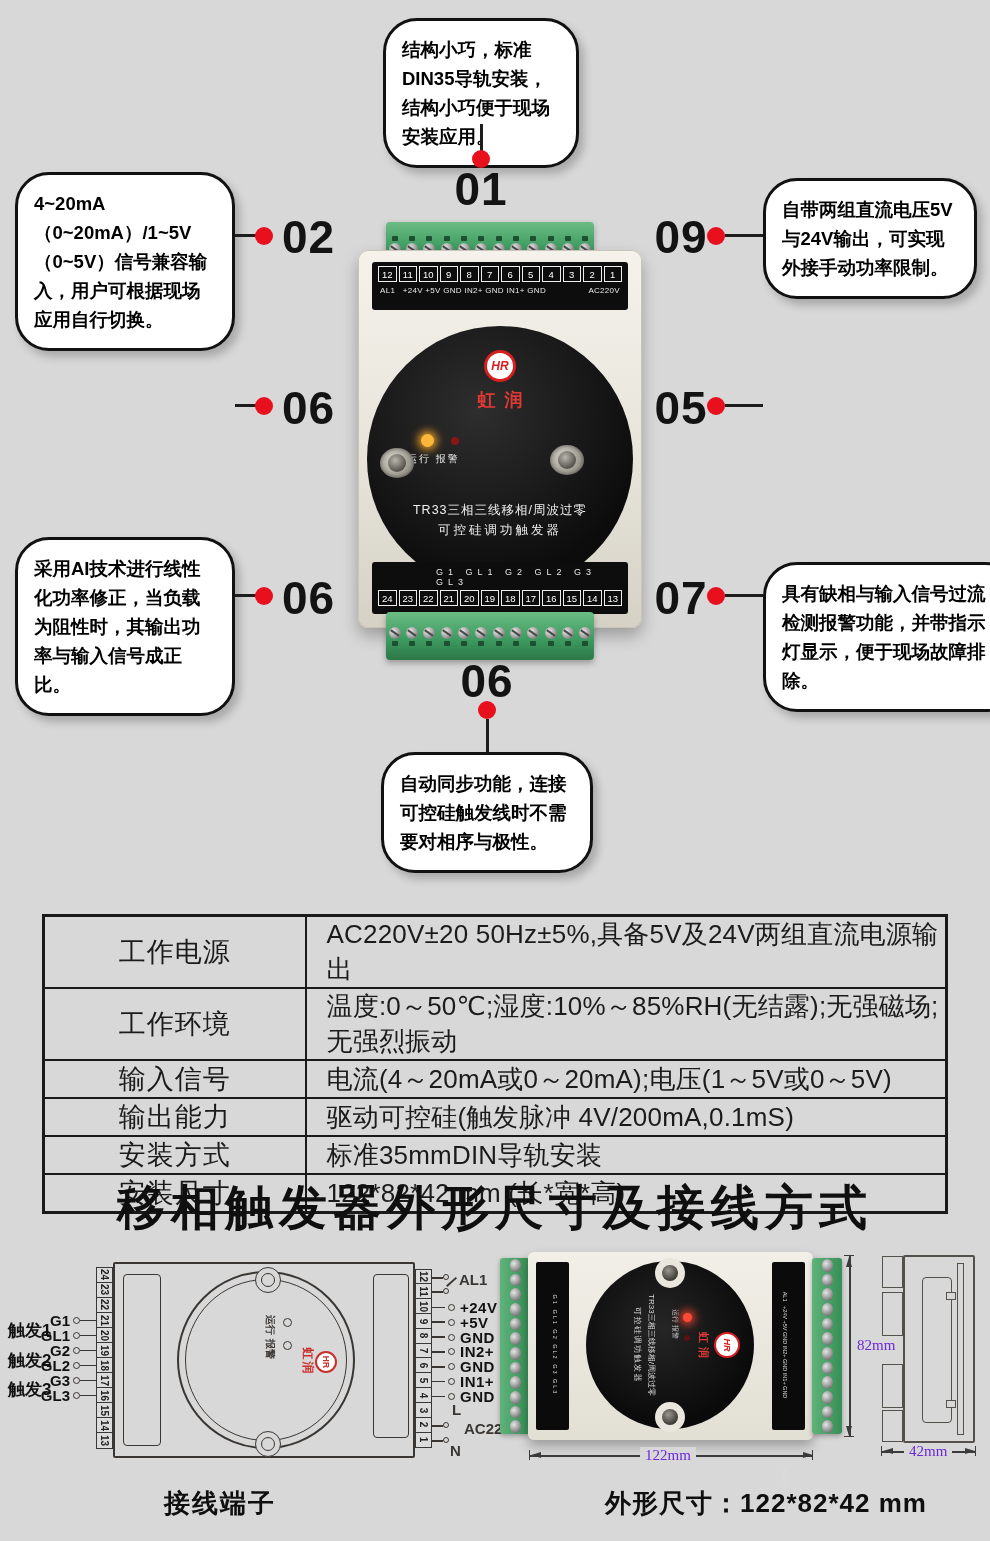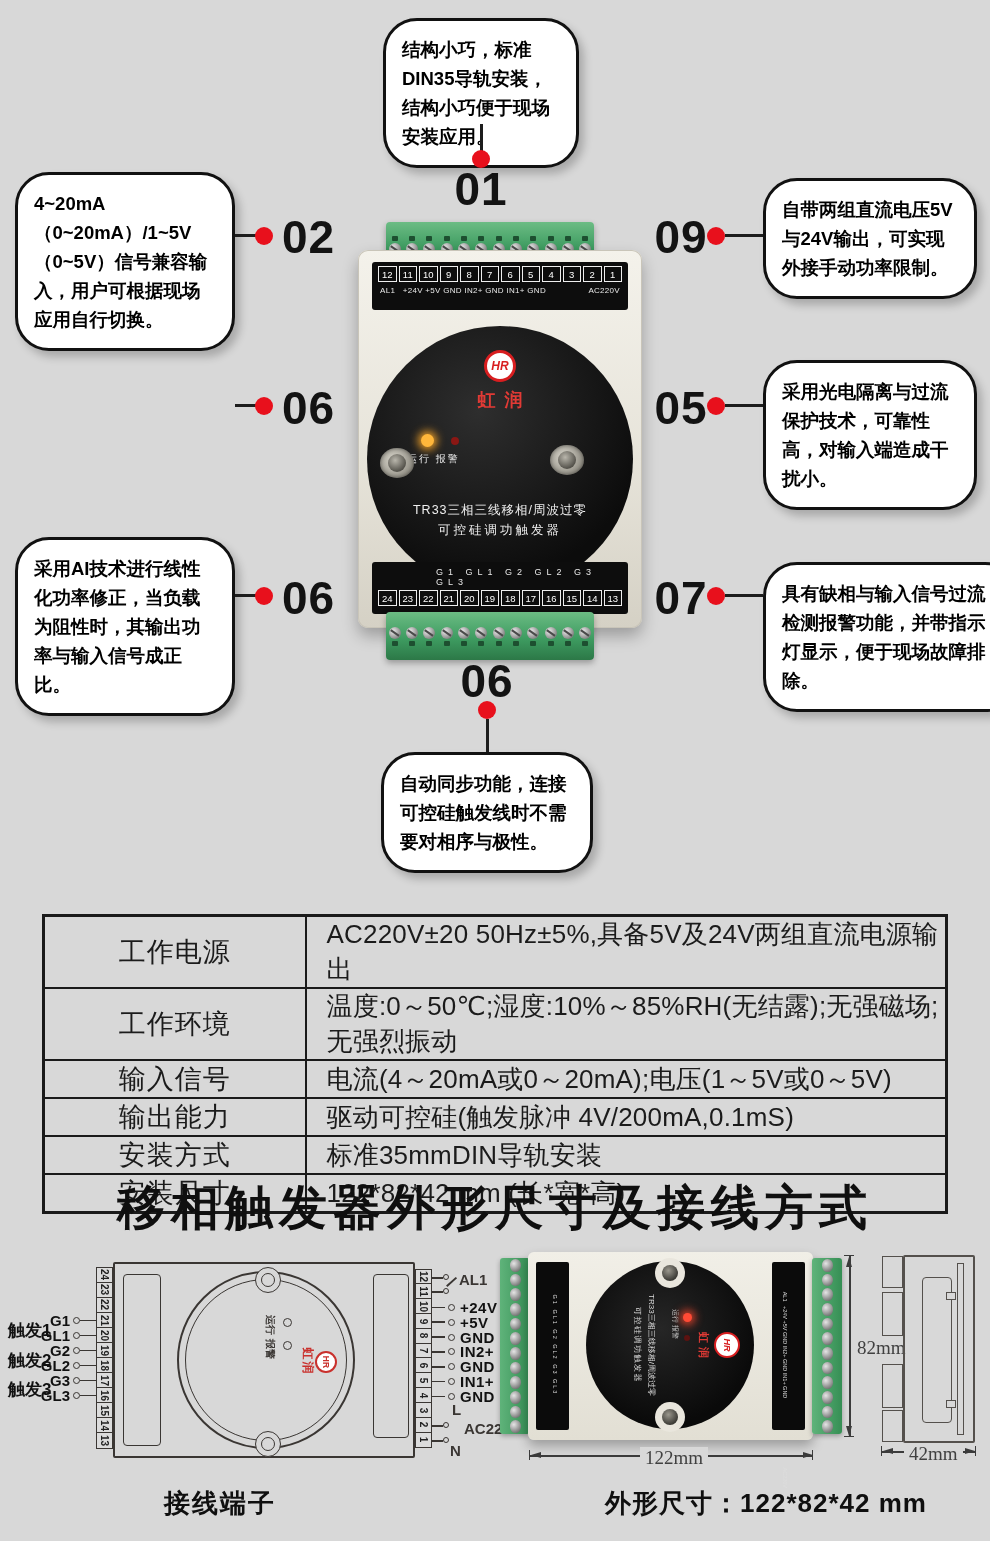--- a/index.html
+++ b/index.html
@@ -195,21 +195,21 @@
     color:#d81e20; font-size:9px; font-weight:bold; font-style:italic; }
   .p2-brand { position:absolute; left:0; right:0; top:43px; text-align:center; color:#e13a35; font-size:11px; font-weight:bold; letter-spacing:4px; text-indent:4px; }
   .p2-ledrun { position:absolute; left:52px; top:62px; width:9px; height:9px; border-radius:50%; background:#ff4a35;
     box-shadow:0 0 8px 3px rgba(255,70,45,.85); }
   .p2-ledal { position:absolute; left:74px; top:64px; width:6px; height:6px; border-radius:50%; background:#5c1210; }
   .p2-ledlbl { position:absolute; left:20px; top:74px; width:86px; text-align:center; color:#c9c9c9; font-size:7px; white-space:pre; }
   .p2-t1 { position:absolute; left:0; right:0; top:97px; text-align:center; color:#ddd; font-size:8px; }
   .p2-t2 { position:absolute; left:0; right:0; top:111px; text-align:center; color:#ddd; font-size:8px; letter-spacing:1.5px; }
 
   
-  .dimfont { font-family:"Liberation Serif","DejaVu Serif",serif; font-size:19px; color:#404040; }
+  .dimfont { font-family:"Liberation Serif","DejaVu Serif",serif; font-size:15px; color:#6d28d9; }
   .dlin-h { position:absolute; height:1.5px; background:#3b3b3b; }
   .dlin-v { position:absolute; width:1.5px; background:#3b3b3b; }
   .tick-v { position:absolute; width:1.2px; height:10px; background:#3b3b3b; }
   .tick-h { position:absolute; height:1.2px; width:10px; background:#3b3b3b; }
   .arr { position:absolute; width:0; height:0; }
   .arr-l { border-top:3.5px solid transparent; border-bottom:3.5px solid transparent; border-right:10px solid #3b3b3b; }
   .arr-r { border-top:3.5px solid transparent; border-bottom:3.5px solid transparent; border-left:10px solid #3b3b3b; }
   .arr-u { border-left:3.5px solid transparent; border-right:3.5px solid transparent; border-bottom:10px solid #3b3b3b; }
   .arr-d { border-left:3.5px solid transparent; border-right:3.5px solid transparent; border-top:10px solid #3b3b3b; }
   .dim-label { position:absolute; background:#d8d8d8; padding:0 5px; }
@@ -241,21 +241,20 @@
 
   <div class="bubble bub3">自带两组直流电压5V与24V输出，可实现外接手动功率限制。</div>
   <div class="bignum num3">09</div>
   <div class="dot dot3"></div>
   <div class="hline hl3"></div>
 
   <div class="hline hl4"></div>
   <div class="dot dot4"></div>
   <div class="bignum num4">06</div>
 
-  <div class="bubble bub5">采用光电隔离与过流保护技术，可靠性高，对输入端造成干扰小。</div>
   <div class="bignum num5">05</div>
   <div class="dot dot5"></div>
   <div class="hline hl5"></div>
 
   <div class="bubble bub6">采用AI技术进行线性化功率修正，当负载为阻性时，其输出功率与输入信号成正比。</div>
   <div class="hline hl6"></div>
   <div class="dot dot6"></div>
   <div class="bignum num6">06</div>
 
   <div class="bubble bub7">具有缺相与输入信号过流检测报警功能，并带指示灯显示，便于现场故障排除。</div>

